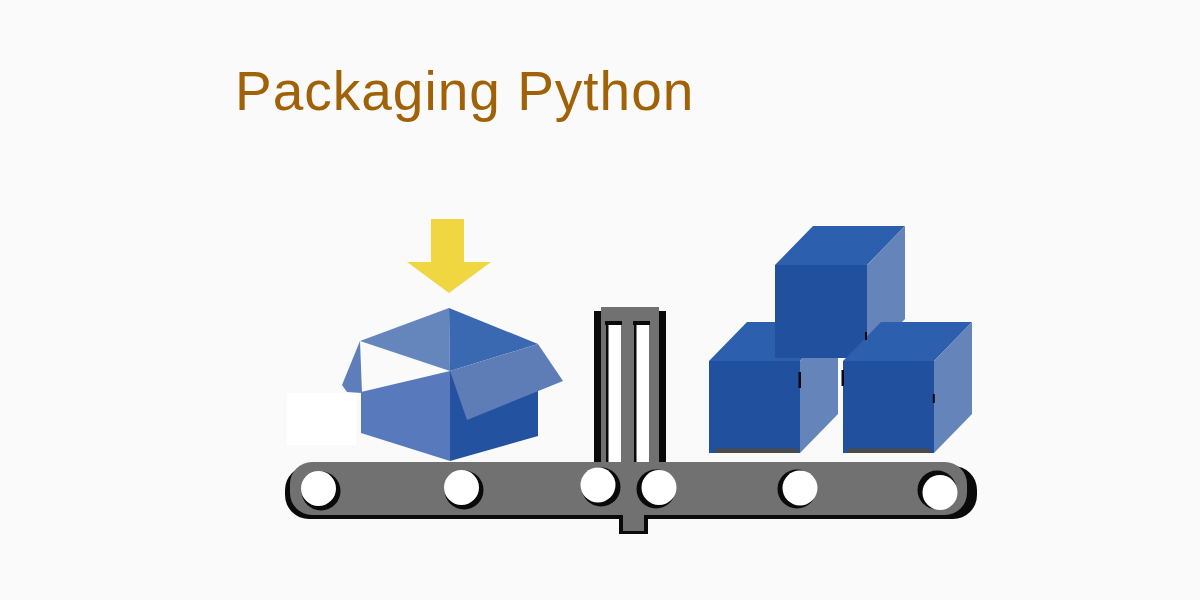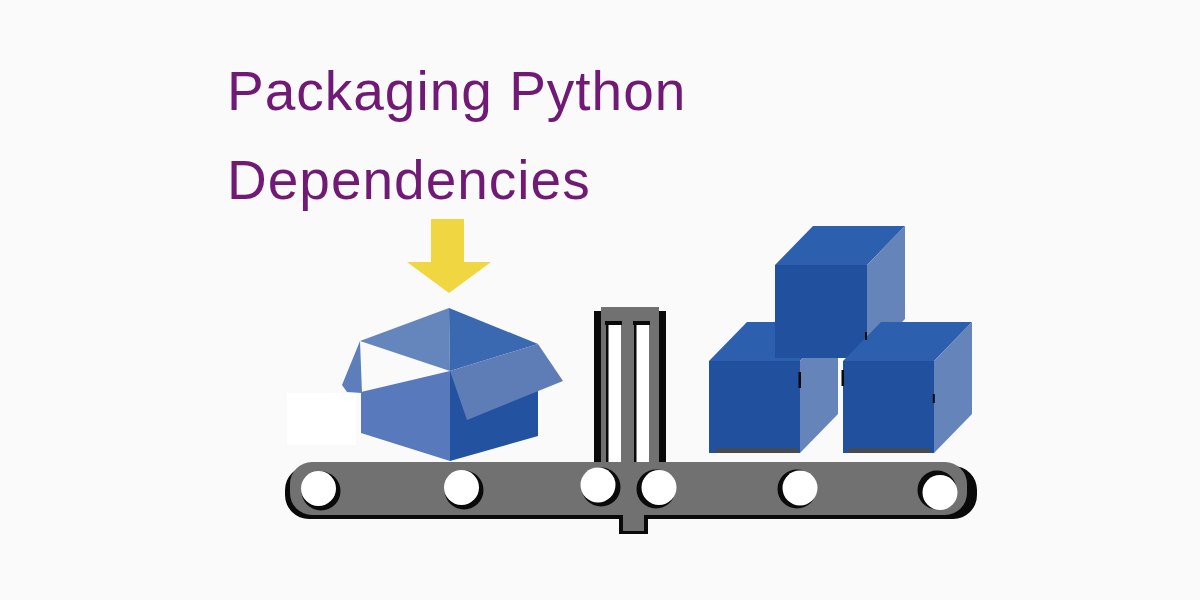--- a/index.html
+++ b/index.html
@@ -117,18 +117,17 @@
         <circle cx="797" cy="489" r="19.5" fill="#0a0a0a"></circle>
         <circle cx="800" cy="488" r="17.5" fill="#ffffff"></circle>
       </g>
       <g>
         <circle cx="937" cy="490" r="19.5" fill="#0a0a0a"></circle>
         <circle cx="940" cy="492.5" r="17.5" fill="#ffffff"></circle>
       </g>
     </g>
   </svg>
 
-  <div class="title" style="color: #701a75;">
+  <div class="title" style="color: #a16207; margin-left: 8px;">
     <span class="line">Packaging Python</span>
-    <span class="line">Dependencies</span>
   </div>
 
 </div>
 
 </body></html>

